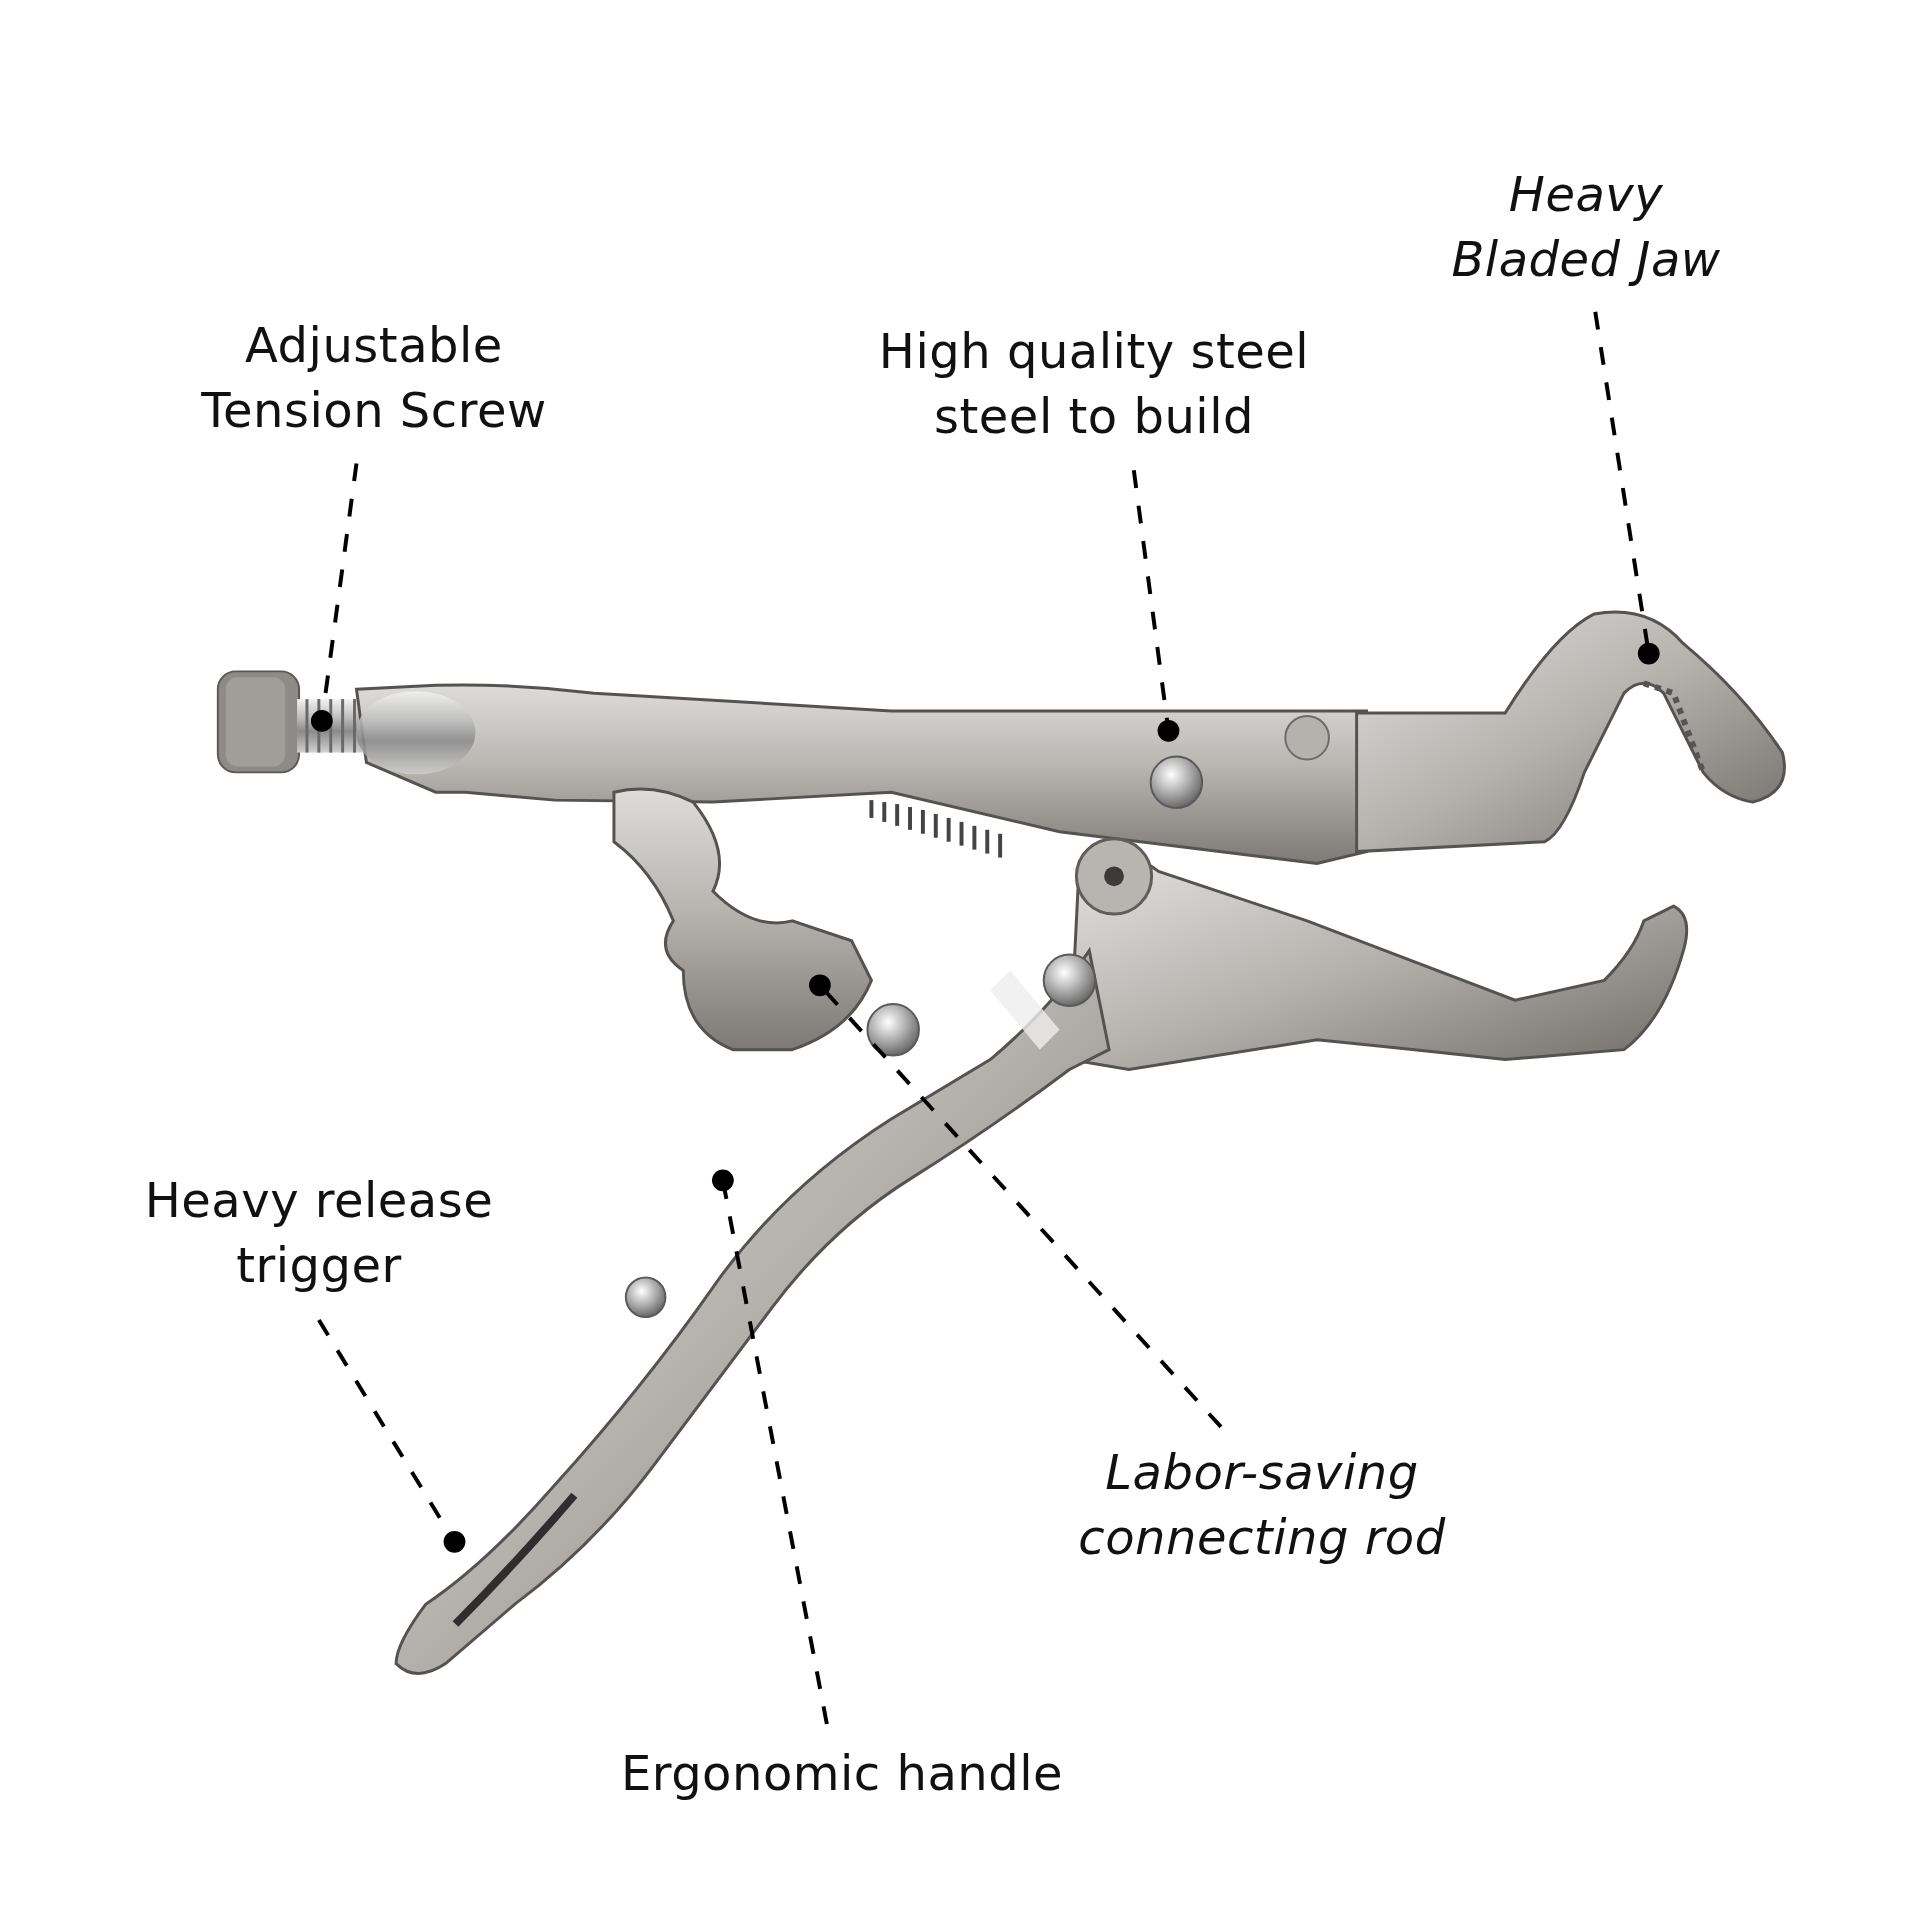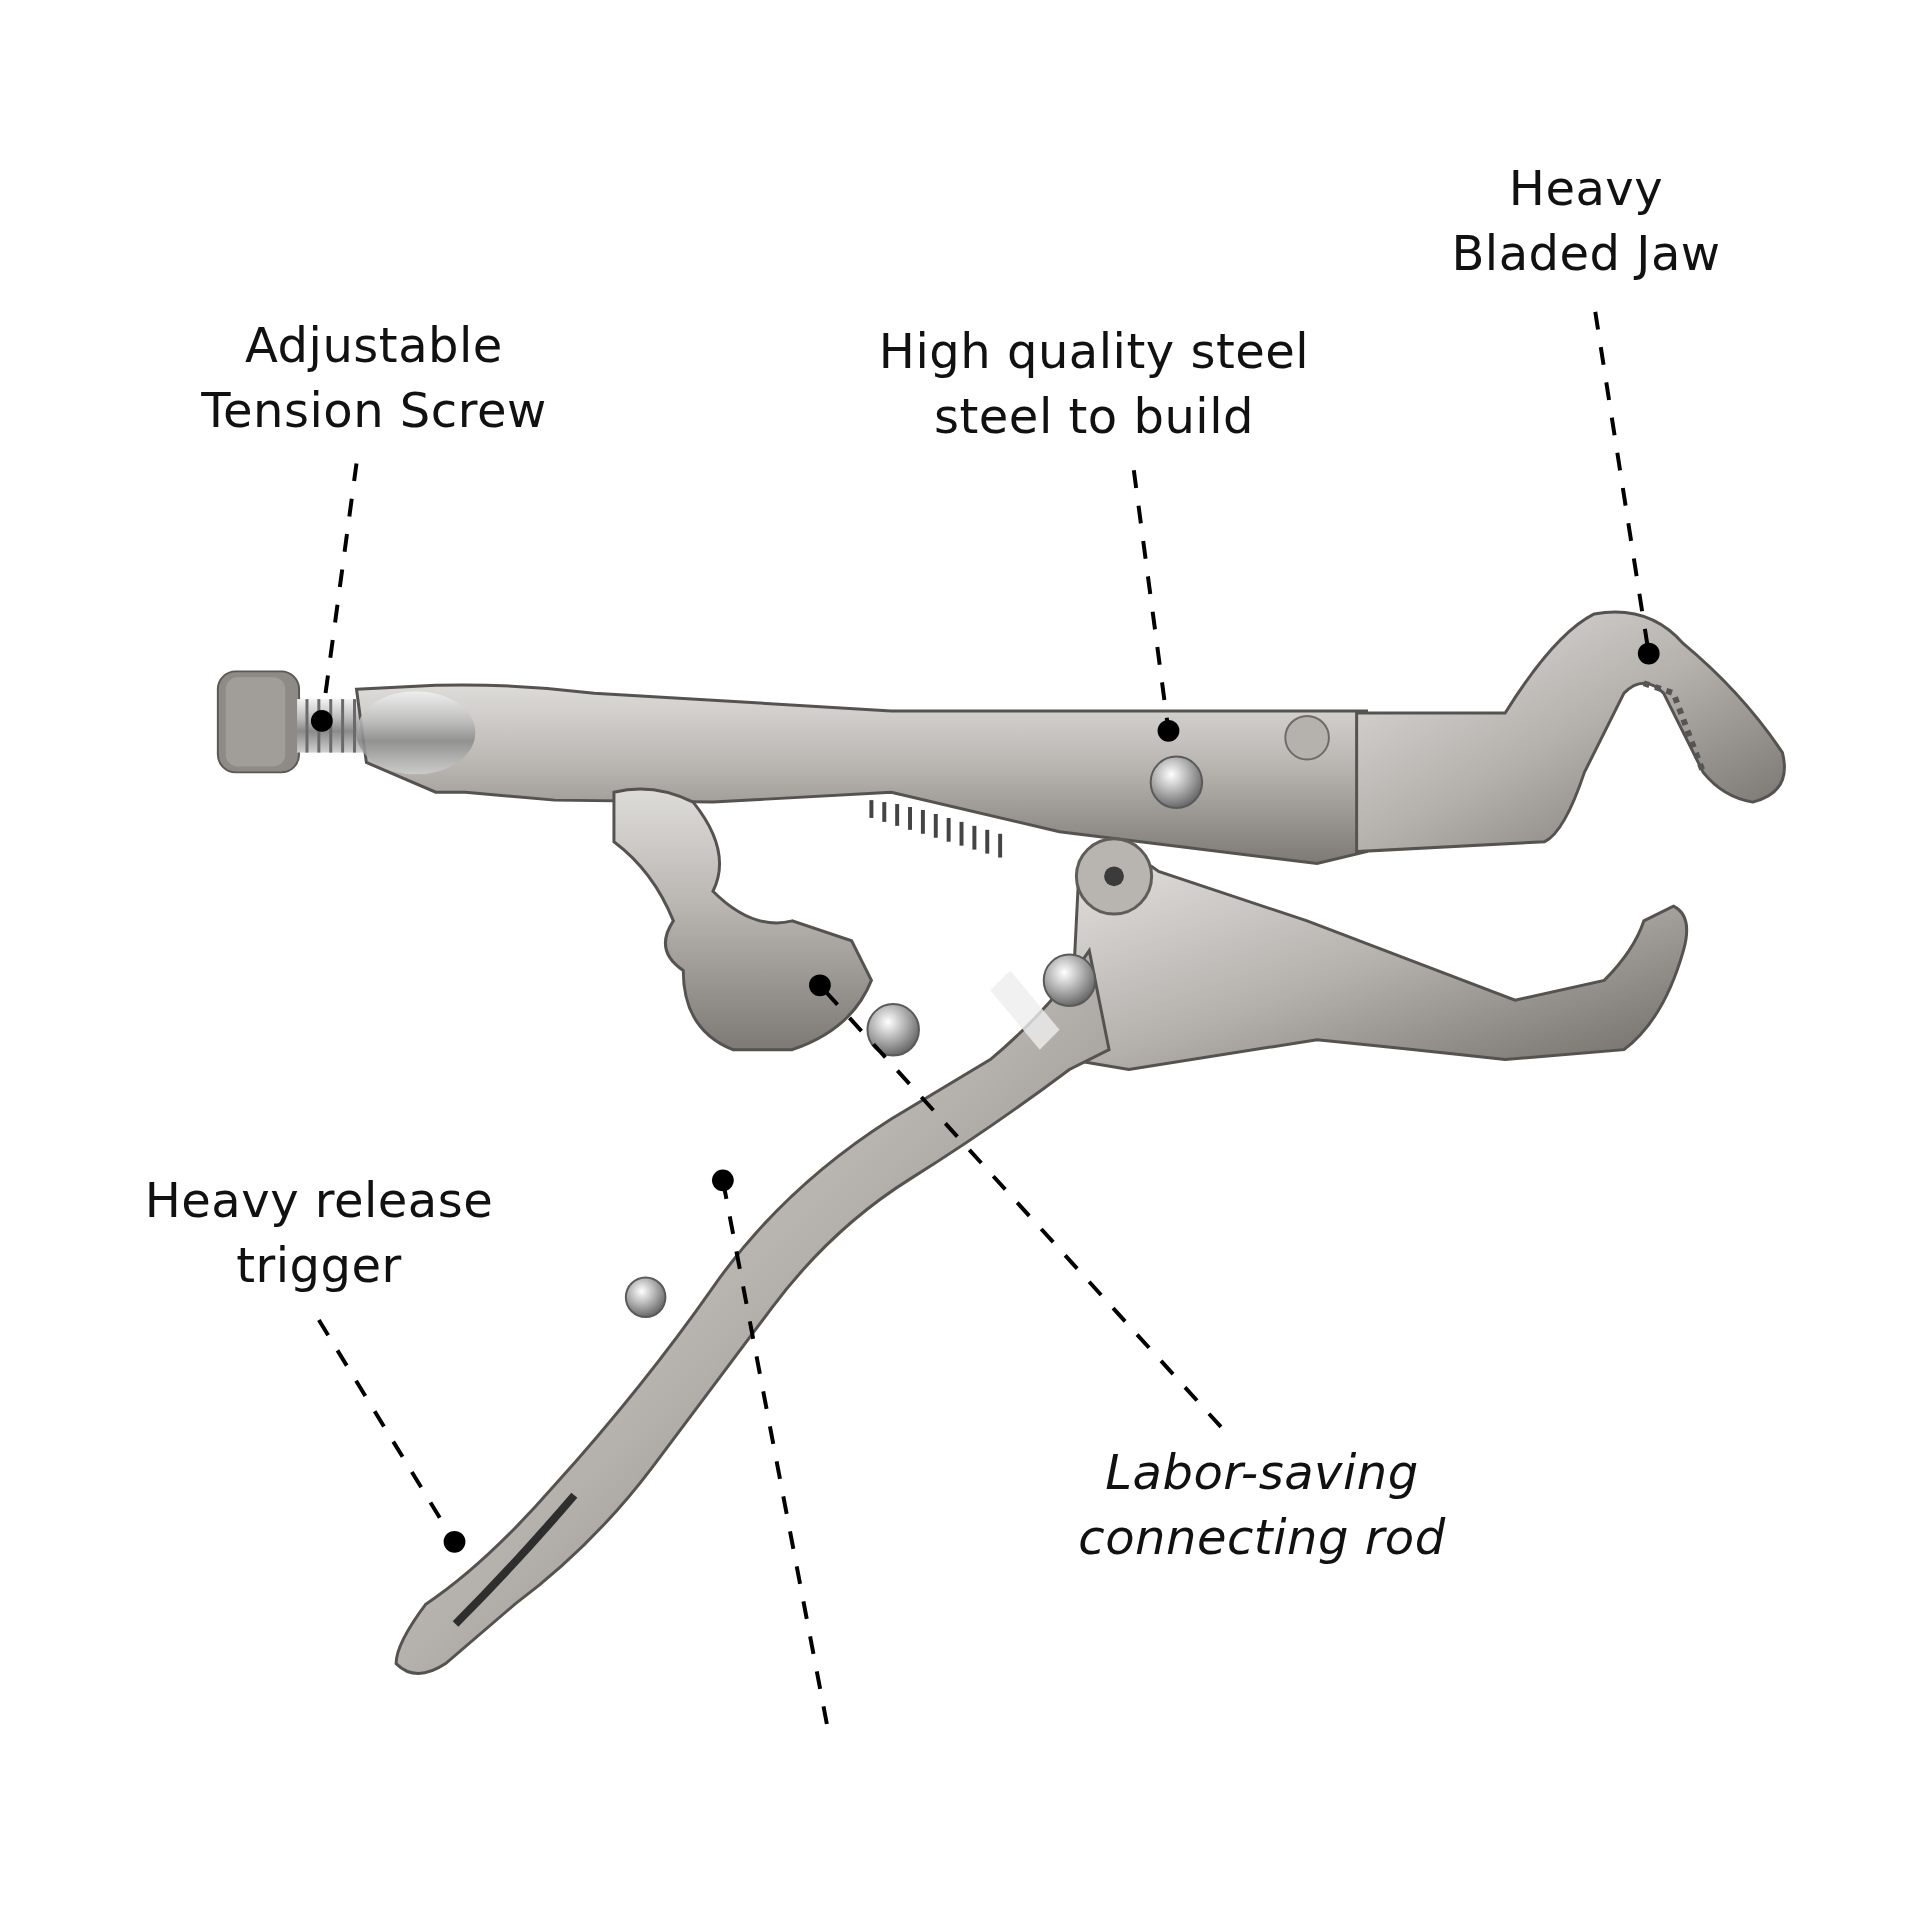--- a/index.html
+++ b/index.html
@@ -138,21 +138,21 @@
     <g fill="#000">
       <circle cx="1665" cy="660" r="11"></circle>
       <circle cx="325" cy="728" r="11"></circle>
       <circle cx="1180" cy="738" r="11"></circle>
       <circle cx="459" cy="1557" r="11"></circle>
       <circle cx="828" cy="995" r="11"></circle>
       <circle cx="730" cy="1192" r="11"></circle>
     </g>
   </svg>
 
-  <div class="label" style="left:1586px; top:156px;">
+  <div class="label" style="left:1586px; top:162px;font-style:italic;">
     <span>Heavy</span>
     <span>Bladed Jaw</span>
   </div>
 
   <div class="label" style="left:374px; top:313px;">
     <span>Adjustable</span>
     <span>Tension Screw</span>
   </div>
 
   <div class="label" style="left:1094px; top:319px;">
@@ -163,15 +163,18 @@
   <div class="label" style="left:319px; top:1168px;">
     <span>Heavy release</span>
     <span>trigger</span>
   </div>
 
   <div class="label" style="left:1262px; top:1440px;font-style:italic;">
     <span>Labor-saving</span>
     <span>connecting rod</span>
   </div>
 
+  <div class="label" style="left:842px; top:1741px;">
+    <span>Ergonomic handle</span>
+  </div>
 
 </div>
 
 
 </body></html>

